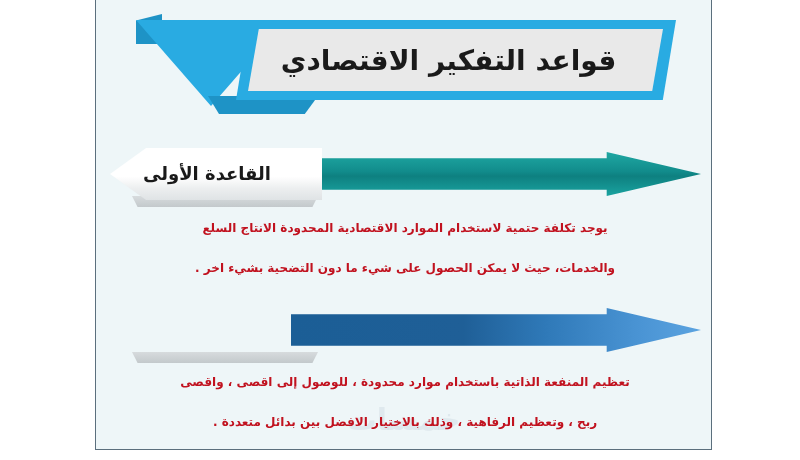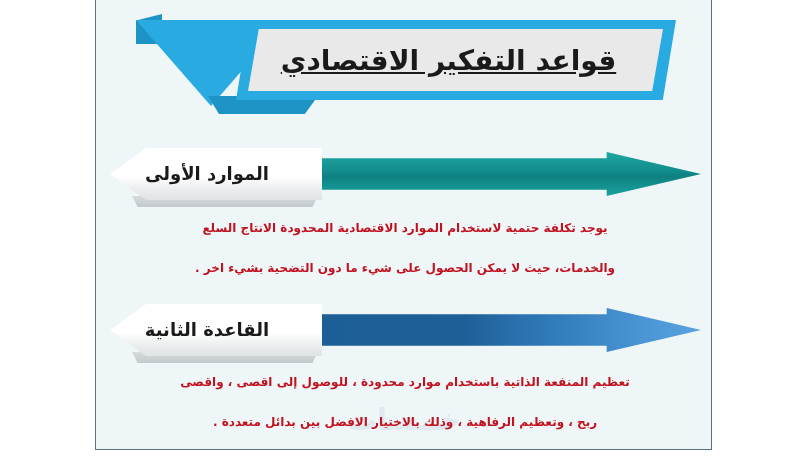--- a/index.html
+++ b/index.html
@@ -109,21 +109,20 @@
     justify-content: center;
   }
   .title-text {
     font-size: 28px;
     font-weight: bold;
     color: #1a1a1a;
     letter-spacing: 0px;
     white-space: nowrap;
     direction: rtl;
     padding-right: 14px;
-    text-decoration: underline;
   }
 
   
   .rule-row {
     position: absolute;
     left: 0px;
     width: 617px;
     height: 52px;
   }
   .rule-row.r1 { top: 148px; }
@@ -228,35 +227,32 @@
       <div class="banner-frame"></div>
       <div class="banner-inner">
         <span class="title-text">قواعد التفكير الاقتصادي</span>
       </div>
     </div>
 
     <div class="rule-row r1">
       <div class="big-arrow teal"></div>
       <div class="ribbon-fold"></div>
       <div class="ribbon">
-        <span class="ribbon-label">الموارد الأولى</span>
+        <span class="ribbon-label">القاعدة الأولى</span>
       </div>
     </div>
 
     <div class="body-text b1">
       <span class="body-line">يوجد تكلفة حتمية لاستخدام الموارد الاقتصادية المحدودة الانتاج السلع</span>
       <span class="body-line">والخدمات، حيث لا يمكن الحصول على شيء ما دون التضحية بشيء اخر .</span>
     </div>
 
     <div class="rule-row r2">
       <div class="big-arrow blue"></div>
       <div class="ribbon-fold"></div>
-      <div class="ribbon">
-        <span class="ribbon-label">القاعدة الثانية</span>
-      </div>
     </div>
 
     <div class="body-text b2">
       <span class="body-line">تعظيم المنفعة الذاتية باستخدام موارد محدودة ، للوصول إلى اقصى ، واقصى</span>
       <span class="body-line">ربح ، وتعظيم الرفاهية ، وذلك بالاختيار الافضل بين بدائل متعددة .</span>
     </div>
 
   </div>
 </div>
 

